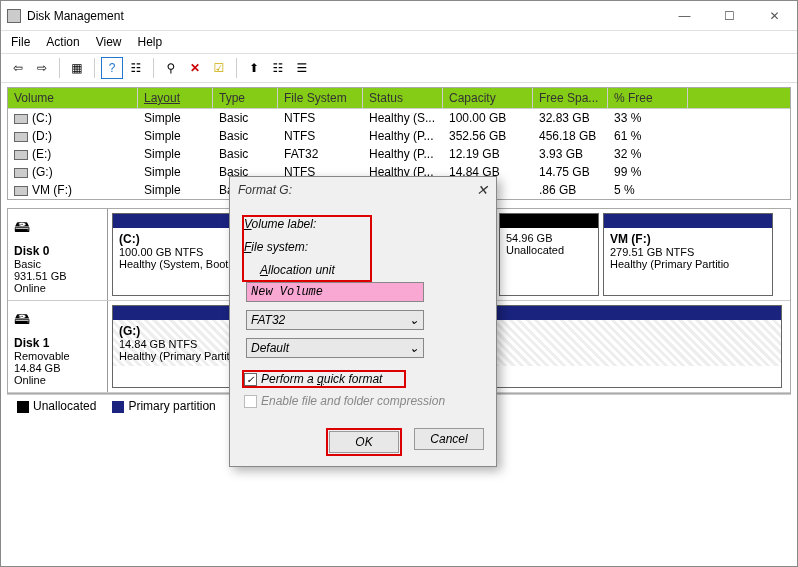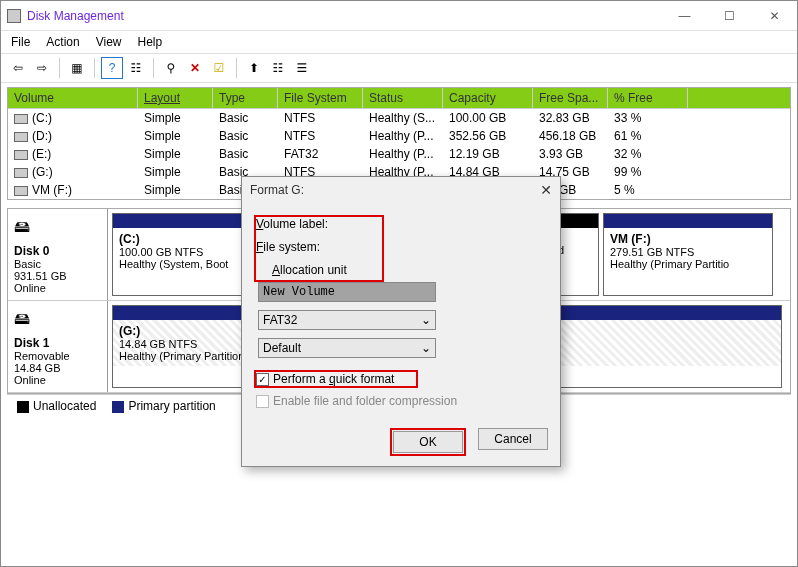--- a/index.html
+++ b/index.html
@@ -1,19 +1,19 @@
 <!DOCTYPE html>
 <html><head>
 <meta charset="utf-8">
 <style>
   * { box-sizing: border-box; font-family: "Segoe UI", Tahoma, sans-serif; font-size: 12px; }
   body { margin: 0; background: #fff; }
   .window { width: 798px; height: 567px; border: 1px solid #888; position: relative; overflow: hidden; }
   .titlebar { height: 30px; display: flex; align-items: center; padding-left: 6px; border-bottom: 1px solid #e0e0e0; }
-  .titlebar .title { margin-left: 6px; color: #6d28d9; }
+  .titlebar .title { margin-left: 6px; color: #000000; }
   .win-controls { margin-left: auto; display: flex; }
   .win-controls div { width: 45px; height: 29px; display: flex; align-items: center; justify-content: center; color: #555; }
   .menubar { height: 22px; display: flex; align-items: center; gap: 16px; padding: 0 10px; }
   .menubar span { color: #000; }
   .toolbar { height: 30px; border-top: 1px solid #e0e0e0; border-bottom: 1px solid #e0e0e0; display: flex; align-items: center; padding: 0 6px; gap: 2px; }
   .tb-btn { width: 22px; height: 22px; display: flex; align-items: center; justify-content: center; }
   .tb-sep { width: 1px; height: 20px; background: #ccc; margin: 0 4px; }
   .table-wrap { border: 1px solid #aaa; overflow: hidden; }
   .table-header { display: flex; background: #84cc16; border-bottom: 1px solid #ccc; }
   .th { border-right: 1px solid #ccc; padding: 3px 6px; color: #333; overflow: hidden; white-space: nowrap; text-overflow: ellipsis; }
@@ -26,27 +26,27 @@
   .disk-info .icon { font-size: 16px; margin-bottom: 2px; }
   .disk-parts { flex: 1; display: flex; gap: 4px; padding: 4px; }
   .part { border: 1px solid #666; flex-shrink: 0; }
   .part-bar { height: 14px; background: #1a237e; }
   .part-bar.free { background: #000; }
   .part-body { padding: 4px 6px; font-size: 11px; background: #fff; }
   .part-body.hatched { background: repeating-linear-gradient(45deg,#eee,#eee 3px,#fff 3px,#fff 6px); }
   .legend { padding: 4px 10px; border-top: 1px solid #ccc; display: flex; gap: 16px; align-items: center; }
   .legend .sq { display: inline-block; width: 12px; height: 12px; margin-right: 4px; vertical-align: middle; }
   
-  .dialog { position: absolute; left: 240px; top: 175px; width: 320px; border: 1px solid #888; background: #f0f0f0; box-shadow: 4px 4px 10px rgba(0,0,0,0.3); z-index: 10; }
+  .dialog { position: absolute; left: 228px; top: 175px; width: 268px; border: 1px solid #888; background: #f0f0f0; box-shadow: 4px 4px 10px rgba(0,0,0,0.3); z-index: 10; font-style: italic; }
   .dlg-title { height: 26px; display: flex; align-items: center; padding: 0 8px; color: #333; }
   .dlg-close { margin-left: auto; font-size: 14px; }
   .dlg-body { padding: 12px 12px 10px 12px; }
   .fld-row { display: flex; align-items: center; margin-bottom: 8px; }
   .fld-label { width: 110px; font-family: "Courier New", monospace; }
-  .fld-input { flex: 1; border: 1px solid #888; background: #a3a3a3; height: 20px; padding: 0 4px; font-family: "Courier New", monospace; display: flex; align-items: center; }
+  .fld-input { flex: 1; border: 1px solid #888; background: #f9a8d4; height: 20px; padding: 0 4px; font-family: "Courier New", monospace; display: flex; align-items: center; }
   .fld-select { flex: 1; border: 1px solid #888; background: #e8e8e8; height: 20px; padding: 0 4px; font-family: "Courier New", monospace; display: flex; align-items: center; justify-content: space-between; }
   .chk-row { display: flex; align-items: center; margin: 6px 0 0 0; font-family: "Courier New", monospace; }
   .chk { width: 13px; height: 13px; border: 1px solid #666; background: #fff; margin-right: 4px; display: inline-flex; align-items: center; justify-content: center; font-size: 10px; }
   .dlg-btns { display: flex; justify-content: flex-end; gap: 12px; padding: 10px 12px; }
   .btn { width: 70px; height: 22px; border: 1px solid #999; background: #e8e8e8; display: flex; align-items: center; justify-content: center; }
   .red-box { border: 2px solid #d00 !important; }
   .red-wrap { border: 2px solid #d00; padding: 1px; display: inline-block; }
   .gray { color: #888; }
   .u { text-decoration: underline; }
   .app-icon { width: 14px; height: 14px; background: #ccc; border: 1px solid #666; }

